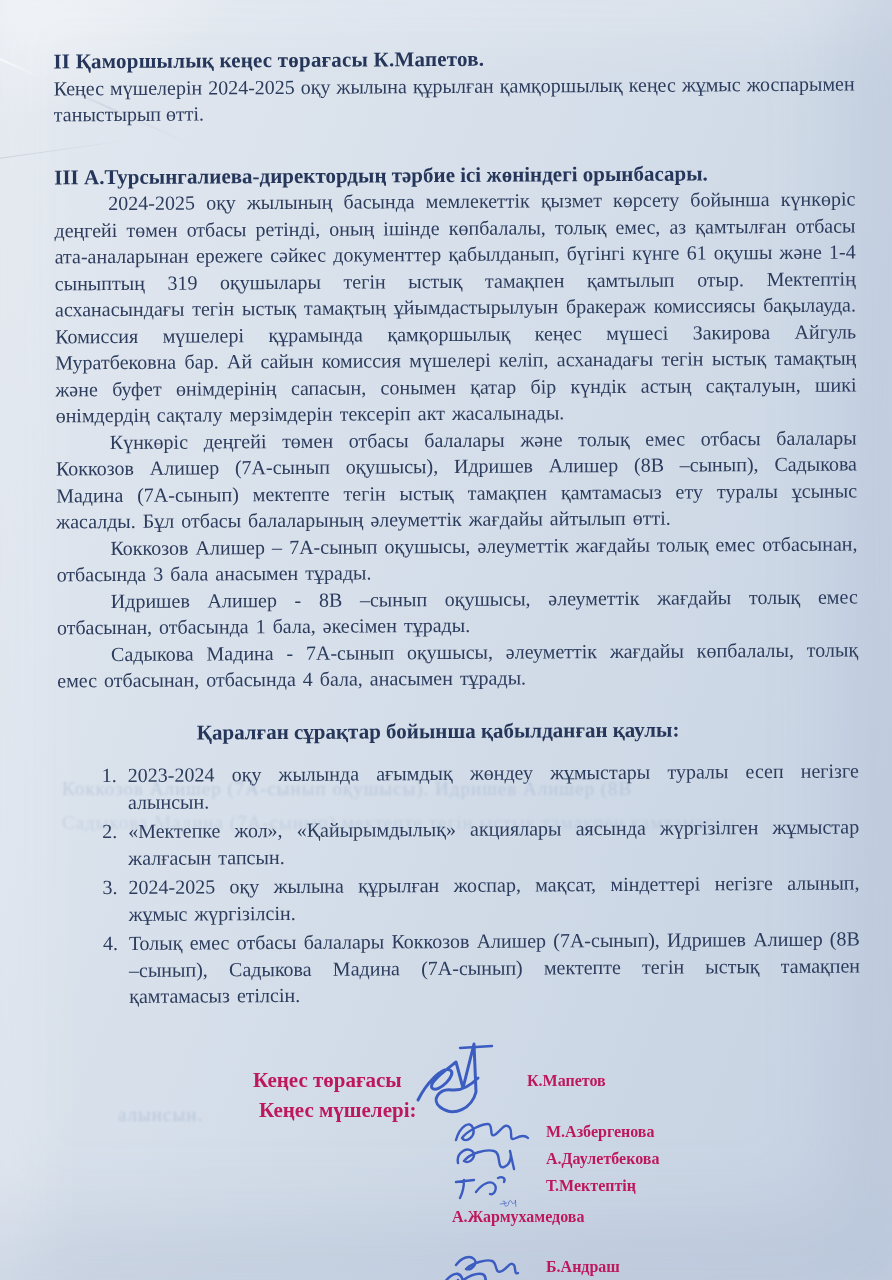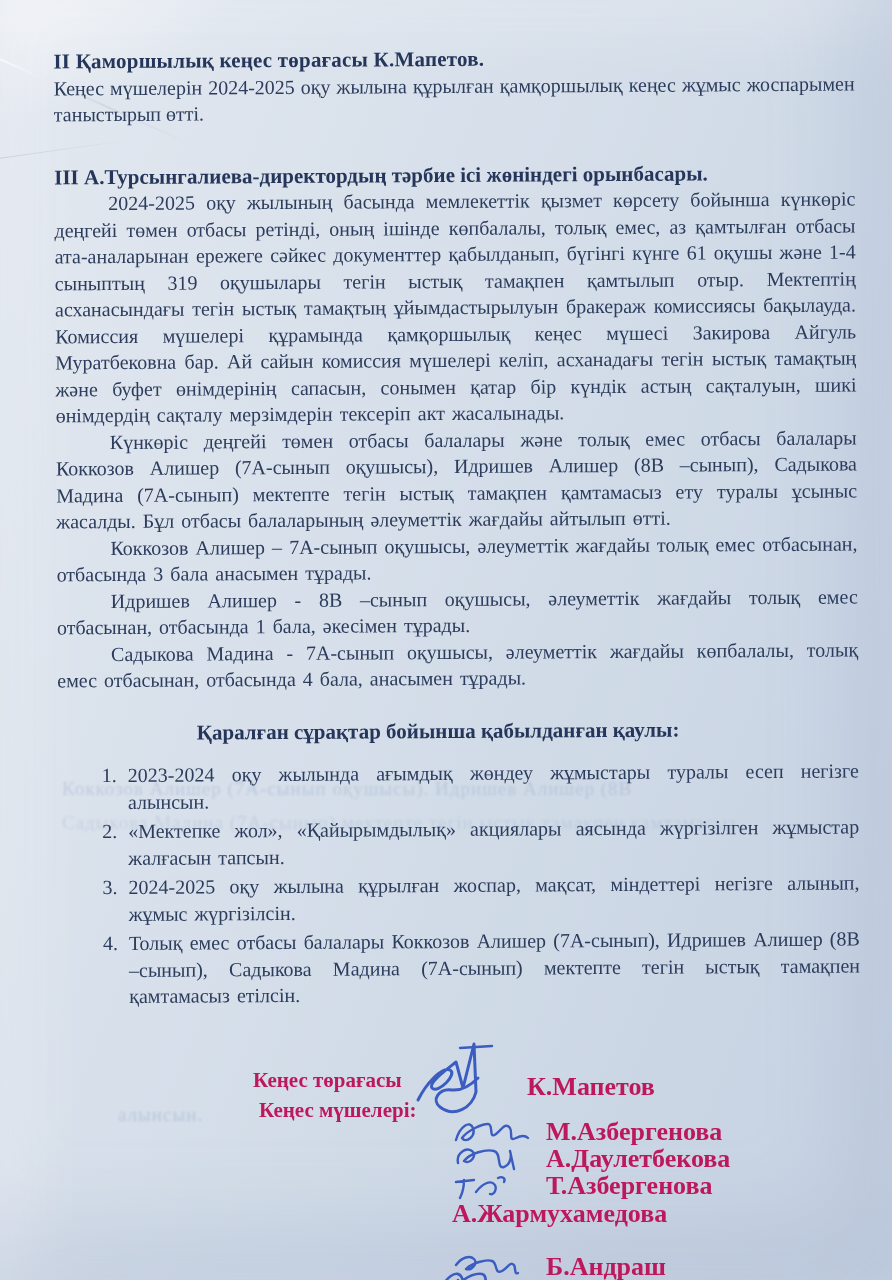--- a/index.html
+++ b/index.html
@@ -37,21 +37,21 @@
   .p-flush{text-align:justify;margin:0;}
   .gap1{height:36px;}
   .h3line{font-weight:bold;font-size:21px;color:#25365a;margin:0;}
   .body-par{text-align:justify;text-indent:54px;margin:0;word-spacing:2px;}
   .res-head{font-weight:bold;font-size:21px;text-align:center;margin:26px 40px 16px 0;color:#25365a;}
   ol.res{margin:0 0 0 0;padding-left:66px;}
   ol.res li{text-align:justify;word-spacing:2px;padding-left:4px;margin:0 0 3px 0;}
 
   .sig-area{position:absolute;left:0;top:1052px;width:892px;height:272px;color:#be185d;font-weight:bold;}
   .sig-label{position:absolute;font-size:21px;white-space:nowrap;}
-  .sig-name{font-size:26px;white-space:nowrap;}
+  .sig-name{font-size:16px;white-space:nowrap;}
   .member-row{position:absolute;display:flex;align-items:center;height:27px;}
   .member-row svg{margin-right:16px;}
   .ink{stroke:#3b5cc0;fill:none;stroke-linecap:round;stroke-linejoin:round;}
 
   .ghost{
     position:absolute;color:#7c93ba;opacity:.28;filter:blur(1.1px);
     font-size:19px;white-space:nowrap;letter-spacing:1px;pointer-events:none;
   }
   .ghost.g2{opacity:.2;}
   .ghost.g3{opacity:.3;filter:blur(1.3px);}
@@ -114,21 +114,21 @@
     <svg width="78" height="32" viewBox="0 0 78 32">
       <path class="ink" stroke-width="2.4" d="M6 20 C4 10 14 4 20 8 C26 12 18 22 12 18 C18 10 34 6 42 8 C50 10 44 26 52 24 C58 22 60 14 58 8 L62 26"></path>
     </svg>
     <span class="sig-name">А.Даулетбекова</span>
   </div>
 
   <div class="member-row" style="left:452px;top:120px;">
     <svg width="78" height="32" viewBox="0 0 78 32">
       <path class="ink" stroke-width="2.4" d="M4 12 L22 10 M12 10 C12 16 10 24 8 28 M24 22 C30 14 38 10 42 14 C46 18 42 26 38 24 M46 8 C50 6 54 8 52 12"></path>
     </svg>
-    <span class="sig-name">Т.Азбергенова</span>
+    <span class="sig-name">Т.Мектептің</span>
   </div>
 
   <div class="member-row" style="left:452px;top:147px;flex-direction:column;">
     <svg width="78" height="32" viewBox="0 0 78 32">
       <path class="ink" stroke-width="2.4" d="M4 18 L28 14 M14 8 C20 6 24 10 20 16 C16 22 24 28 30 24 C38 19 30 8 40 6 C48 5 44 20 52 16 C58 13 60 8 58 4 L60 26"></path>
     </svg>
     <span class="sig-name">А.Жармухамедова</span>
   </div>
 
 

